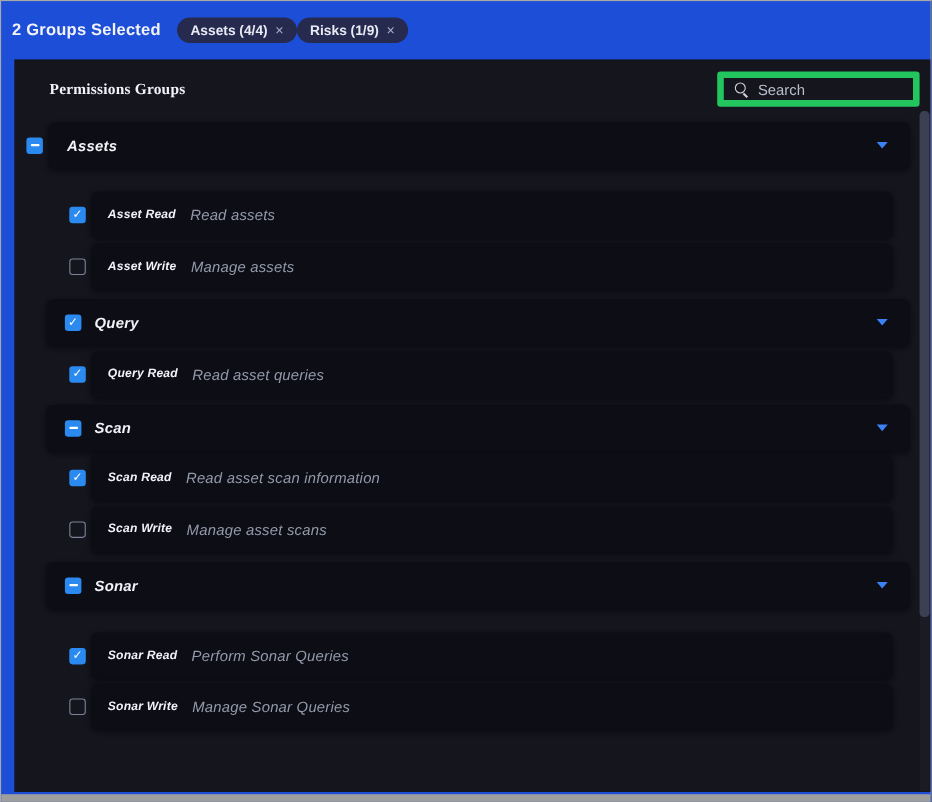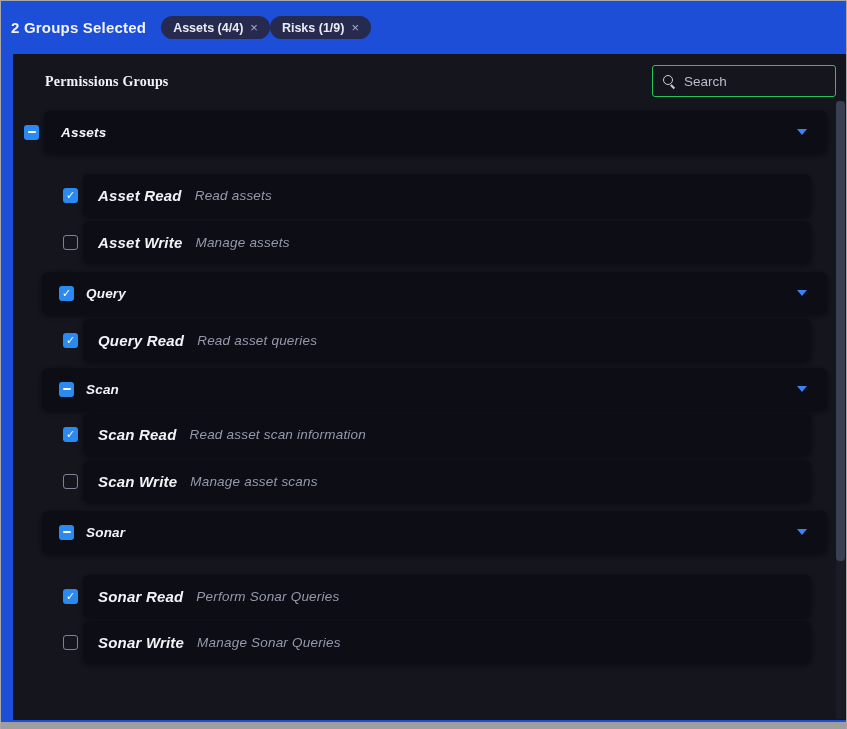--- a/index.html
+++ b/index.html
@@ -25,21 +25,21 @@
     position:absolute; left:12px; top:53px; width:833px; height:666px;
     background:#14151d;
   }
   .panel-head { position:relative; height:57px; }
   .panel-title {
     position:absolute; left:32px; top:20px; color:#f2f3f7;
     font-size:14px; font-weight:700; letter-spacing:.2px;font-family:Liberation Serif, serif;
   }
   .searchbox {
     position:absolute; right:10px; top:11px; width:184px; height:32px;
-    border:1px solid #22c55e; border-radius:3px; background:#14151d;
+    border:6px solid #22c55e; border-radius:3px; background:#14151d;
     display:flex; align-items:center; padding:0 9px;
   }
   .mag { position:relative; width:14px; height:14px; flex:none; margin-right:8px; }
   .mag::before { content:""; position:absolute; left:1px; top:1px; width:8px; height:8px;
     border:1.4px solid #cdd0db; border-radius:50%; }
   .mag::after { content:""; position:absolute; left:9px; top:10px; width:5px; height:1.5px;
     background:#cdd0db; transform:rotate(45deg); transform-origin:left center; }
   .searchbox input {
     background:transparent; border:none; outline:none; color:#e7e9f0;
     font-size:13.5px; width:100%; font-family:inherit;
@@ -56,21 +56,21 @@
     display:flex; align-items:center; cursor:pointer;
     box-shadow:0 2px 5px rgba(0,0,0,.45);
   }
   .row.g1 > .cb { margin-left:11px; margin-right:5px; }
   .row.g1 > .card { margin-right:19px; padding:0 20px 0 17px; }
   .row.g2 > .card { margin-left:29px; margin-right:19px; padding:0 20px 0 17px; }
   .row.perm > .cb { margin-left:50px; margin-right:5px; }
   .row.perm > .card { margin-right:35px; padding:0 16px 0 15px; }
   .glabel { color:#f2f3f7; font-size:13.5px; font-weight:700; letter-spacing:.2px; }
   .g2 .glabel { margin-left:12px; }
-  .plabel { color:#f2f3f7; font-size:15px; font-weight:700; letter-spacing:.2px; }
+  .plabel { color:#f2f3f7; font-size:11px; font-weight:700; letter-spacing:.2px; }
   .pdesc { color:#949aab; font-size:13.5px; margin-left:13px; letter-spacing:.2px; }
   .caret {
     margin-left:auto; width:0; height:0; cursor:pointer;
     border-left:5px solid transparent; border-right:5px solid transparent;
     border-top:6px solid #3b82f6;
   }
   
   .cb {
     width:15px; height:15px; border-radius:3px; flex:none; cursor:pointer;
     display:inline-flex; align-items:center; justify-content:center;

